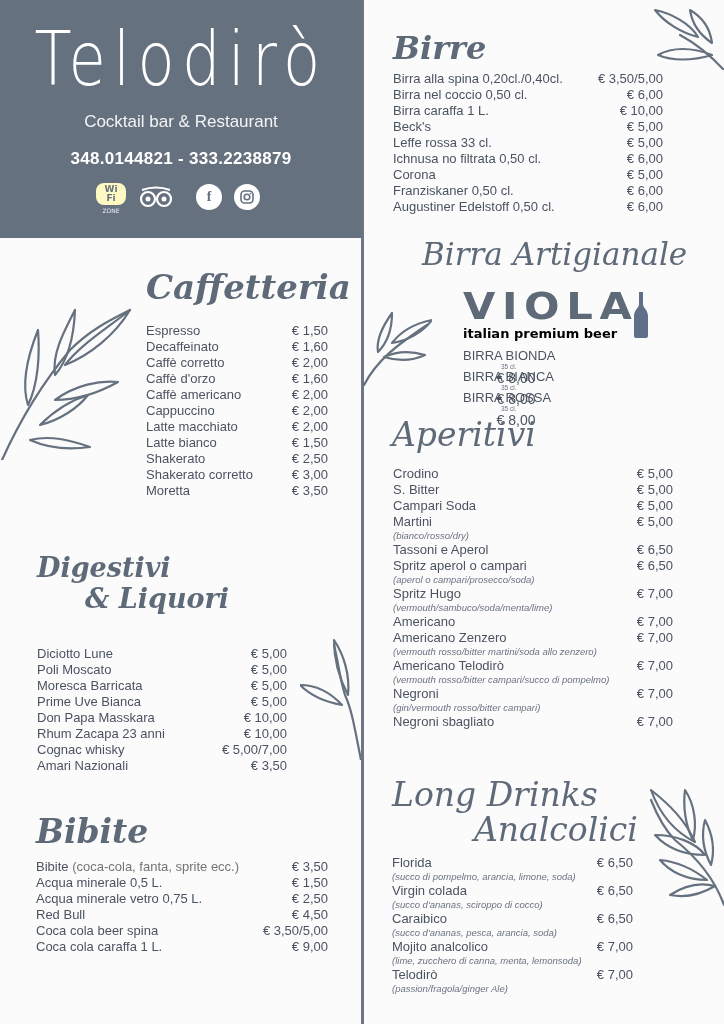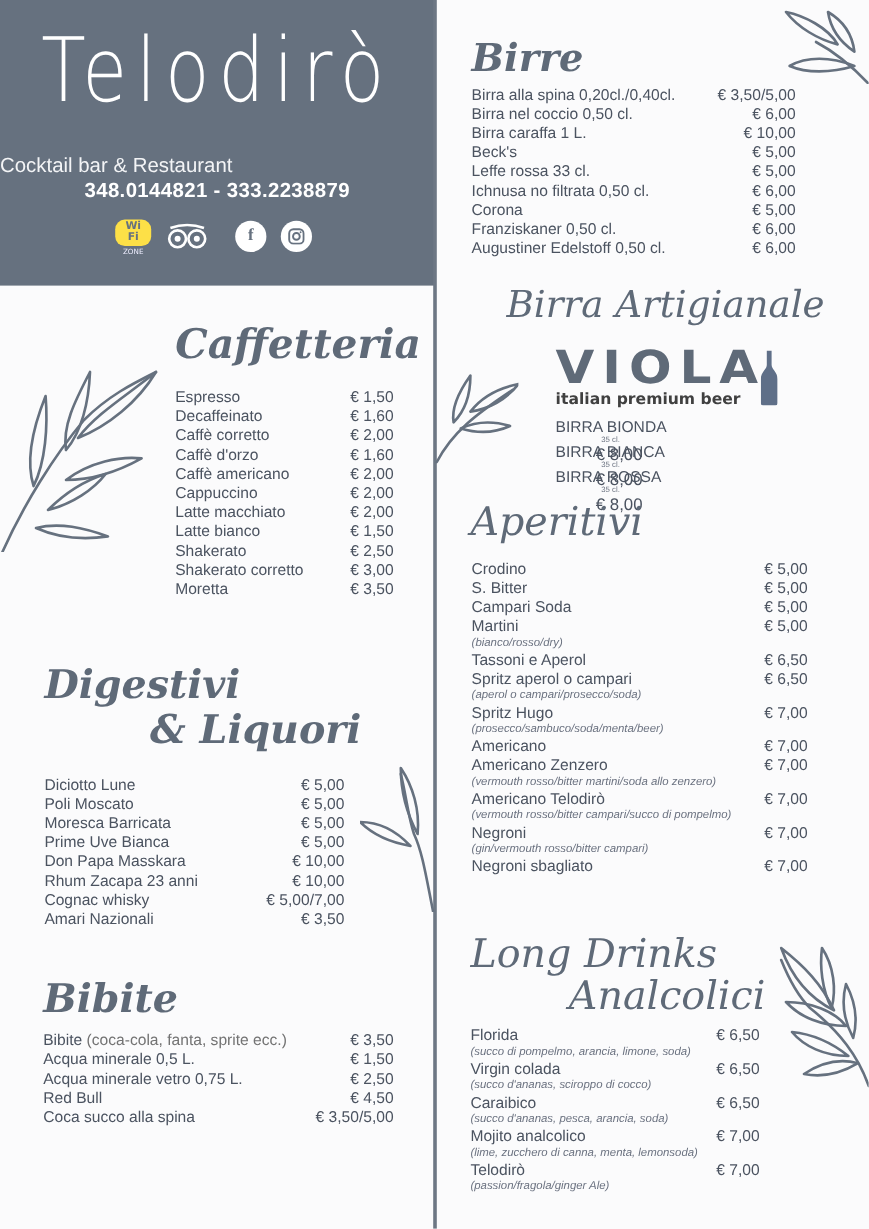--- a/index.html
+++ b/index.html
@@ -3,27 +3,27 @@
 <meta charset="utf-8">
 <style>
   * { box-sizing: border-box; margin: 0; padding: 0; }
   html, body { width: 724px; height: 1024px; overflow: hidden; background: #fbfbfc; }
   body { position: relative; font-family: "DejaVu Sans", sans-serif; color: #4b5563; }
 
   .header-panel { position: absolute; left: 0; top: 0; width: 362px; height: 238px; background: #66717f; }
   .brand-title { position: absolute; left: 0; top: 14px; width: 362px; text-align: center;
     font-family: "DejaVu Sans", sans-serif; font-weight: 300; font-size: 74px; letter-spacing: 9px;
     color: #ffffff; line-height: 90px; transform: scaleX(0.82); transform-origin: center; }
-  .brand-sub { position: absolute; left: 0; top: 128px; width: 362px; text-align: left; color: #f3f4f6;
+  .brand-sub { position: absolute; left: 0; top: 112px; width: 362px; text-align: center; color: #f3f4f6;
     font-family: "Liberation Sans", sans-serif; font-size: 17px; }
   .brand-phone { position: absolute; left: 0; top: 149px; width: 362px; text-align: center; color: #ffffff;
     font-family: "Liberation Sans", sans-serif; font-weight: bold; font-size: 17px; letter-spacing: 0.3px; }
   .social-row { position: absolute; top: 183px; left: 96px; display: flex; align-items: center; gap: 12px; }
   .ico-wifi { width: 30px; height: 28px; color: #fff; font-size: 9px; text-align: center; line-height: 1; }
-  .ico-wifi .w { display: inline-block; background: #fde047; color: #66717f; border-radius: 8px; padding: 2px 4px; font-weight: bold; font-size: 9px; }
+  .ico-wifi .w { display: inline-block; background: #fef9c3; color: #66717f; border-radius: 8px; padding: 2px 4px; font-weight: bold; font-size: 9px; }
   .ico-wifi .z { display: block; font-size: 6px; margin-top: 3px; color: #eef; }
   .ico-trip { width: 36px; height: 22px; }
   .ico-circle { width: 26px; height: 26px; border-radius: 50%; background: #ffffff; color: #66717f;
     display: flex; align-items: center; justify-content: center; font-weight: bold; font-size: 14px; font-family: "Liberation Serif", serif; }
   .ico-circle.fb { margin-left: 10px; }
 
   .divider { position: absolute; left: 361px; top: 0; width: 3px; height: 1024px; background: #6d7784; }
 
   .section-title { position: absolute; font-family: "DejaVu Serif", serif; font-style: italic; font-weight: bold;
     color: #5f6a78; line-height: 1; }
@@ -31,21 +31,21 @@
   .row { display: flex; justify-content: space-between; line-height: 16px; height: 16px; }
   .row .price { text-align: right; white-space: nowrap; }
   .item-block .desc { font-style: italic; font-size: 9.5px; color: #6b7280; line-height: 11px; margin-bottom: 1px; }
   .light { color: #737373; }
 
   .leaf { position: absolute; }
   .leaf path { fill: none; stroke: #66717f; stroke-width: 2.2; stroke-linejoin: round; stroke-linecap: round; }
 
   .viola-logo { position: absolute; left: 463px; top: 287px; }
   .viola-word { font-family: "DejaVu Sans", sans-serif; font-weight: bold; font-size: 38px; letter-spacing: 6px; color: #5f6a78; line-height: 38px; transform: scaleX(1.1); transform-origin: left; }
-  .viola-tag { font-family: "DejaVu Sans", sans-serif; font-weight: bold; font-size: 13px; color: #404040; line-height: 14px; margin-top: 2px; }
+  .viola-tag { font-family: "DejaVu Sans", sans-serif; font-weight: bold; font-size: 13px; color: #000000; line-height: 14px; margin-top: 2px; }
   .bottle { position: absolute; left: 634px; top: 292px; width: 14px; height: 46px; }
   .craft-list { position: absolute; left: 463px; top: 348px; font-family: "Liberation Sans", sans-serif; font-size: 13px; color: #4b5360; }
   .craft-row { display: flex; align-items: center; height: 21px; flex-direction: column; }
   .craft-row .name { width: 106px; }
   .craft-row .size { width: 30px; font-size: 6.5px; color: #6b7280; }
   .craft-row .price { font-size: 14px; }
 </style>
 </head>
 <body>
 
@@ -161,23 +161,23 @@
   <div class="row">
       <span>Shakerato corretto</span>
       <span class="price">€ 3,00</span>
     </div>
   <div class="row">
       <span>Moretta</span>
       <span class="price">€ 3,50</span>
     </div>
 </div>
 
-<div class="section-title" style="left:37px;top:554px;font-size:33px;">
+<div class="section-title" style="left:37px;top:554px;font-size:27px;">
   <div>Digestivi</div>
-  <div style="margin-left:88px;margin-top:4px;">&amp; Liquori</div>
+  <div style="margin-left:48px;margin-top:4px;">&amp; Liquori</div>
 </div>
 <div class="list" style="left:37px;top:646px;width:250px;">
   <div class="row">
       <span>Diciotto Lune</span>
       <span class="price">€ 5,00</span>
     </div>
   <div class="row">
       <span>Poli Moscato</span>
       <span class="price">€ 5,00</span>
     </div>
@@ -219,22 +219,26 @@
     </div>
   <div class="row">
       <span>Acqua minerale vetro 0,75 L.</span>
       <span class="price">€ 2,50</span>
     </div>
   <div class="row">
       <span>Red Bull</span>
       <span class="price">€ 4,50</span>
     </div>
   <div class="row">
-      <span>Coca succo alla spina</span>
+      <span>Coca cola beer spina</span>
       <span class="price">€ 3,50/5,00</span>
+    </div>
+  <div class="row">
+      <span>Coca cola caraffa 1 L.</span>
+      <span class="price">€ 9,00</span>
     </div>
 </div>
 
 <div class="section-title" style="left:393px;top:32px;font-size:32px;">Birre</div>
 <div class="list" style="left:393px;top:71px;width:270px;">
   <div class="row">
       <span>Birra alla spina 0,20cl./0,40cl.</span>
       <span class="price">€ 3,50/5,00</span>
     </div>
   <div class="row">
@@ -322,21 +326,21 @@
     </div>
   <div class="row">
       <span>Spritz aperol o campari</span>
       <span class="price">€ 6,50</span>
     </div>
   <div class="desc">(aperol o campari/prosecco/soda)</div>
   <div class="row">
       <span>Spritz Hugo</span>
       <span class="price">€ 7,00</span>
     </div>
-  <div class="desc">(prosecco/sambuco/soda/menta/beer)</div>
+  <div class="desc">(vermouth/sambuco/soda/menta/lime)</div>
   <div class="row">
       <span>Americano</span>
       <span class="price">€ 7,00</span>
     </div>
   <div class="row">
       <span>Americano Zenzero</span>
       <span class="price">€ 7,00</span>
     </div>
   <div class="desc">(vermouth rosso/bitter martini/soda allo zenzero)</div>
   <div class="row">

